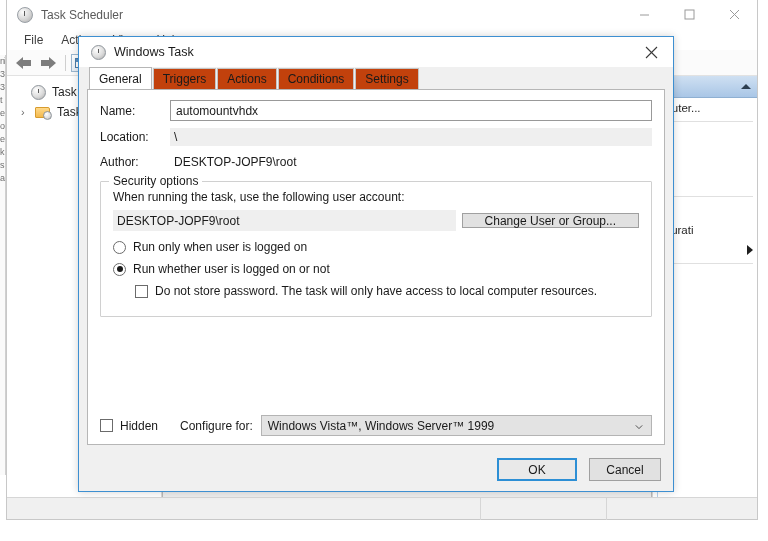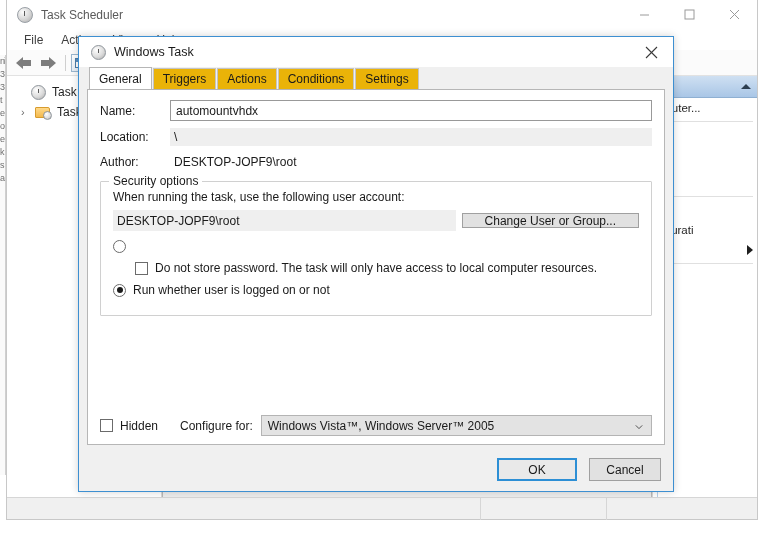--- a/index.html
+++ b/index.html
@@ -350,21 +350,21 @@
     align-items: flex-end;
     background: #f0f0f0;
   }
   .tab {
     height: 21px;
     padding: 0 9px;
     display: flex;
     align-items: center;
     font-size: 12px;
     color: #1a1a1a;
-    background: #eab308;
+    background: #c2410c;
     border: 1px solid #c4c4c4;
     border-bottom: none;
     margin-right: 1px;
     box-sizing: border-box;
   }
   .tab.active {
     background: #ffffff;
     border-color: #b6b6b6;
     height: 22px;
     position: relative;
@@ -716,40 +716,41 @@
 
       <div class="grp-line">When running the task, use the following user account:</div>
 
       <div class="acct-row">
         <div class="acct-box">DESKTOP-JOPF9\root</div>
         <div class="btn btn-change">Change User or Group...</div>
       </div>
 
       <div class="optrow">
         <span class="radio"></span>
+        <span>Run only when user is logged on</span>
+      </div>
+
+      <div class="optrow">
+        <span class="radio on"></span>
+        <span>Run whether user is logged on or not</span>
       </div>
 
       <div class="optrow indent">
         <span class="cbox"></span>
         <span>Do not store password.  The task will only have access to local computer resources.</span>
-      </div>
-
-      <div class="optrow">
-        <span class="radio on"></span>
-        <span>Run whether user is logged on or not</span>
       </div>
 
     </div>
 
     <div class="footrow">
       <span class="cbox"></span>
       <span>Hidden</span>
       <span class="conf-label">Configure for:</span>
       <span class="combo">
-        <span>Windows Vista™, Windows Server™ 2005</span>
+        <span>Windows Vista™, Windows Server™ 1999</span>
         <svg class="combo-chev" viewBox="0 0 10 10">
             <path d="M1 3 L5 7 L9 3" fill="none" stroke="#4a4a4a" stroke-width="1.2"></path>
           </svg>
       </span>
     </div>
   </div>
 
   <div class="dlg-buttons">
     <div class="btn btn-ok">OK</div>
     <div class="btn btn-cancel">Cancel</div>

